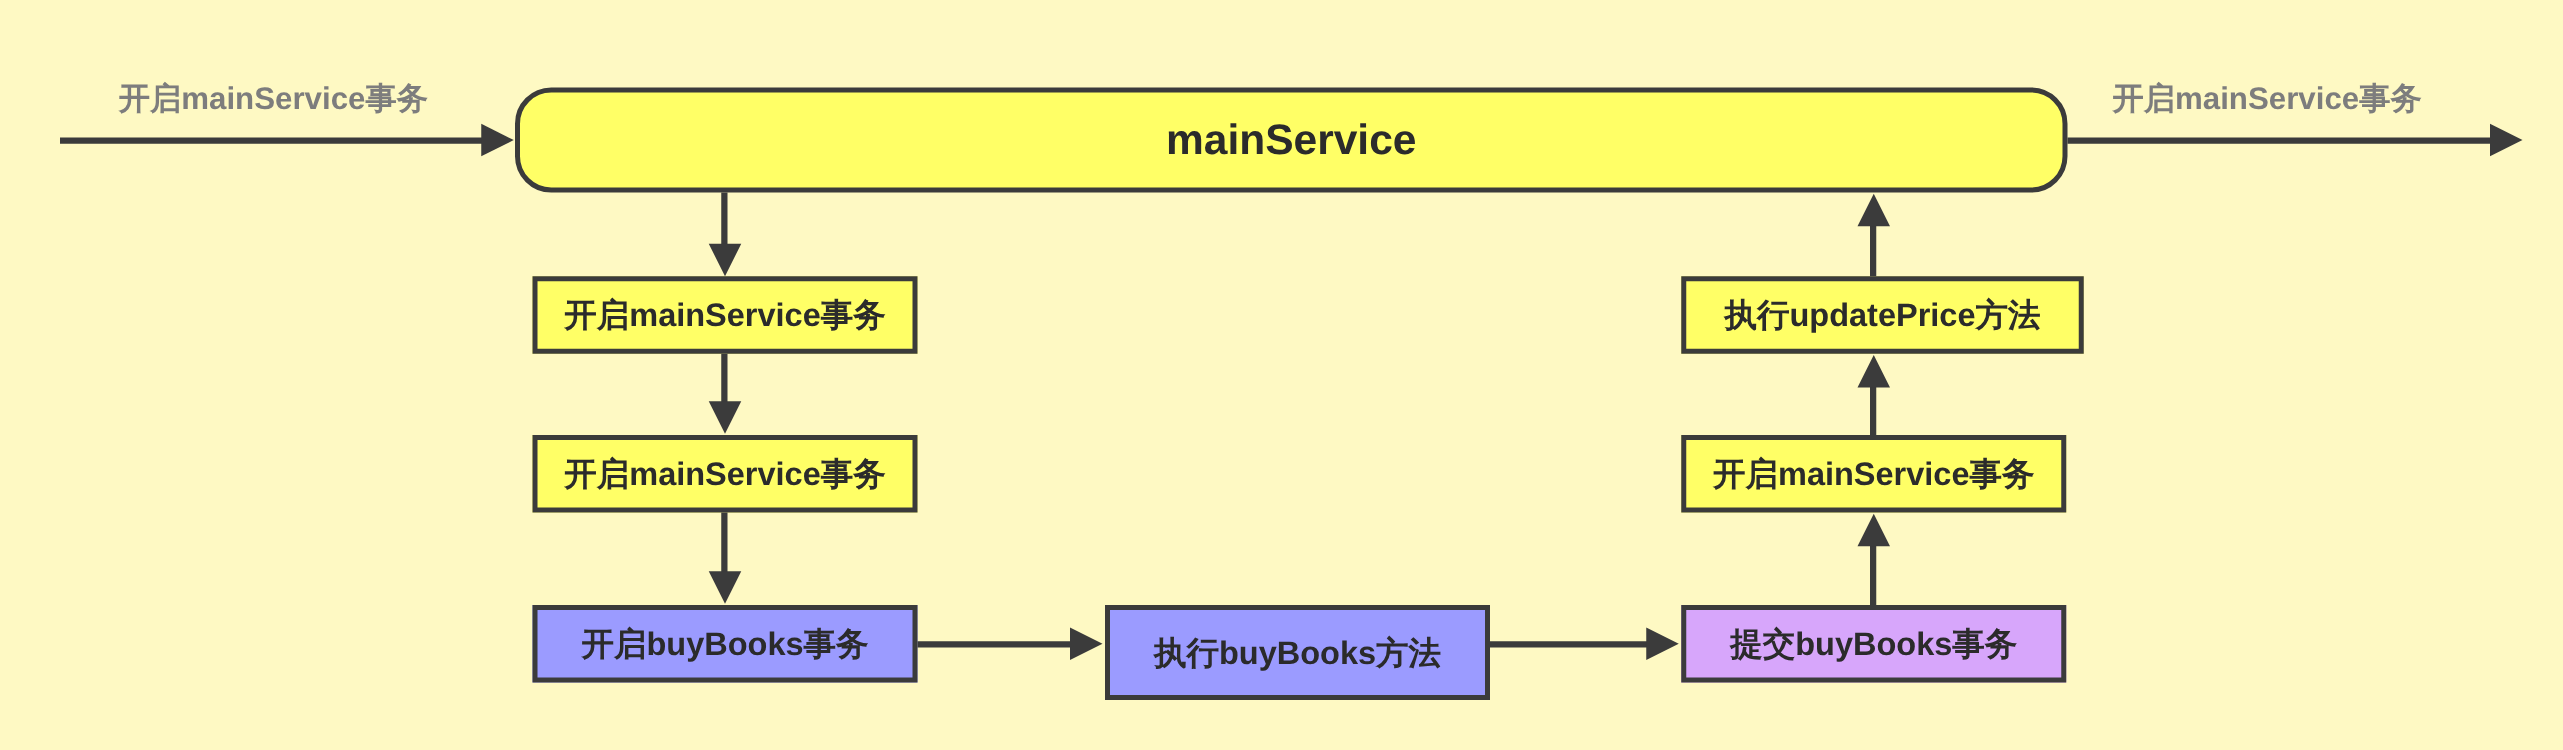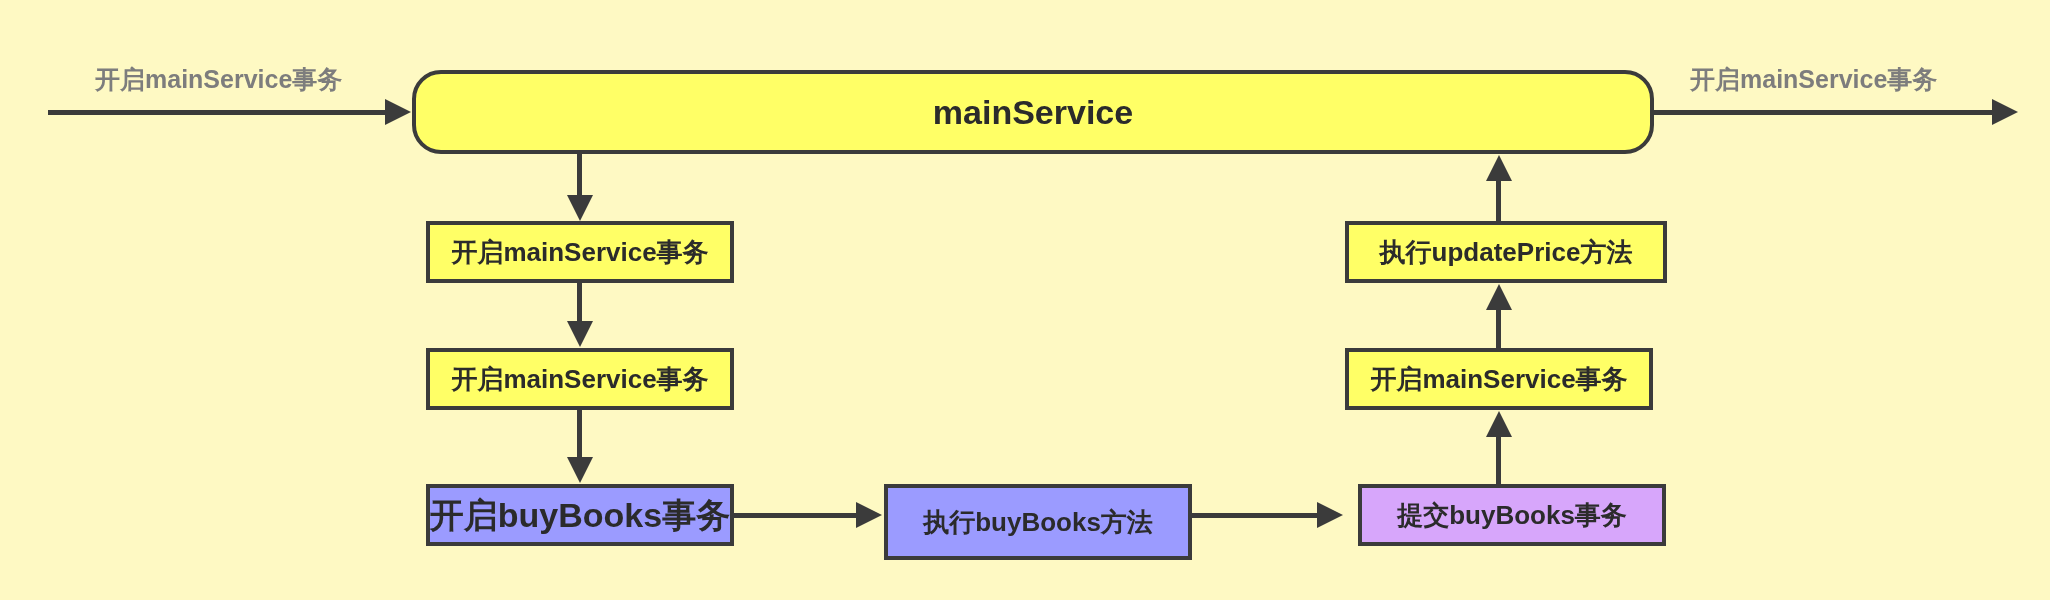--- a/index.html
+++ b/index.html
@@ -17,26 +17,26 @@
     border:4px solid #3b3b3b;
     display:flex;align-items:center;justify-content:center;
     color:#2b2b2b;
     font-weight:bold;
     line-height:1;
     text-align:center;
     white-space:nowrap;
   }
   .node.yellow{background:#ffff66;}
   .node.blue{background:#9b9bff;}
-  .node.violet{background:#d7a6fb;margin-left:13px;}
+  .node.violet{background:#d7a6fb;}
 
   #n-main{left:412px;top:70px;width:1242px;height:84px;font-size:34px;border-radius:29px;}
   #n-l1{left:426px;top:221px;width:308px;height:62px;font-size:26px;}
   #n-l2{left:426px;top:348px;width:308px;height:62px;font-size:26px;}
-  #n-l3{left:426px;top:484px;width:308px;height:62px;font-size:34px;}
+  #n-l3{left:426px;top:484px;width:308px;height:62px;font-size:26px;}
   #n-m1{left:884px;top:484px;width:308px;height:76px;font-size:26px;}
   #n-r1{left:1345px;top:221px;width:322px;height:62px;font-size:26px;}
   #n-r2{left:1345px;top:348px;width:308px;height:62px;font-size:26px;}
   #n-r3{left:1345px;top:484px;width:308px;height:62px;font-size:26px;}
 
   .edge-label{
     position:absolute;
     color:#7d7d7d;
     font-size:25px;
     font-weight:bold;

